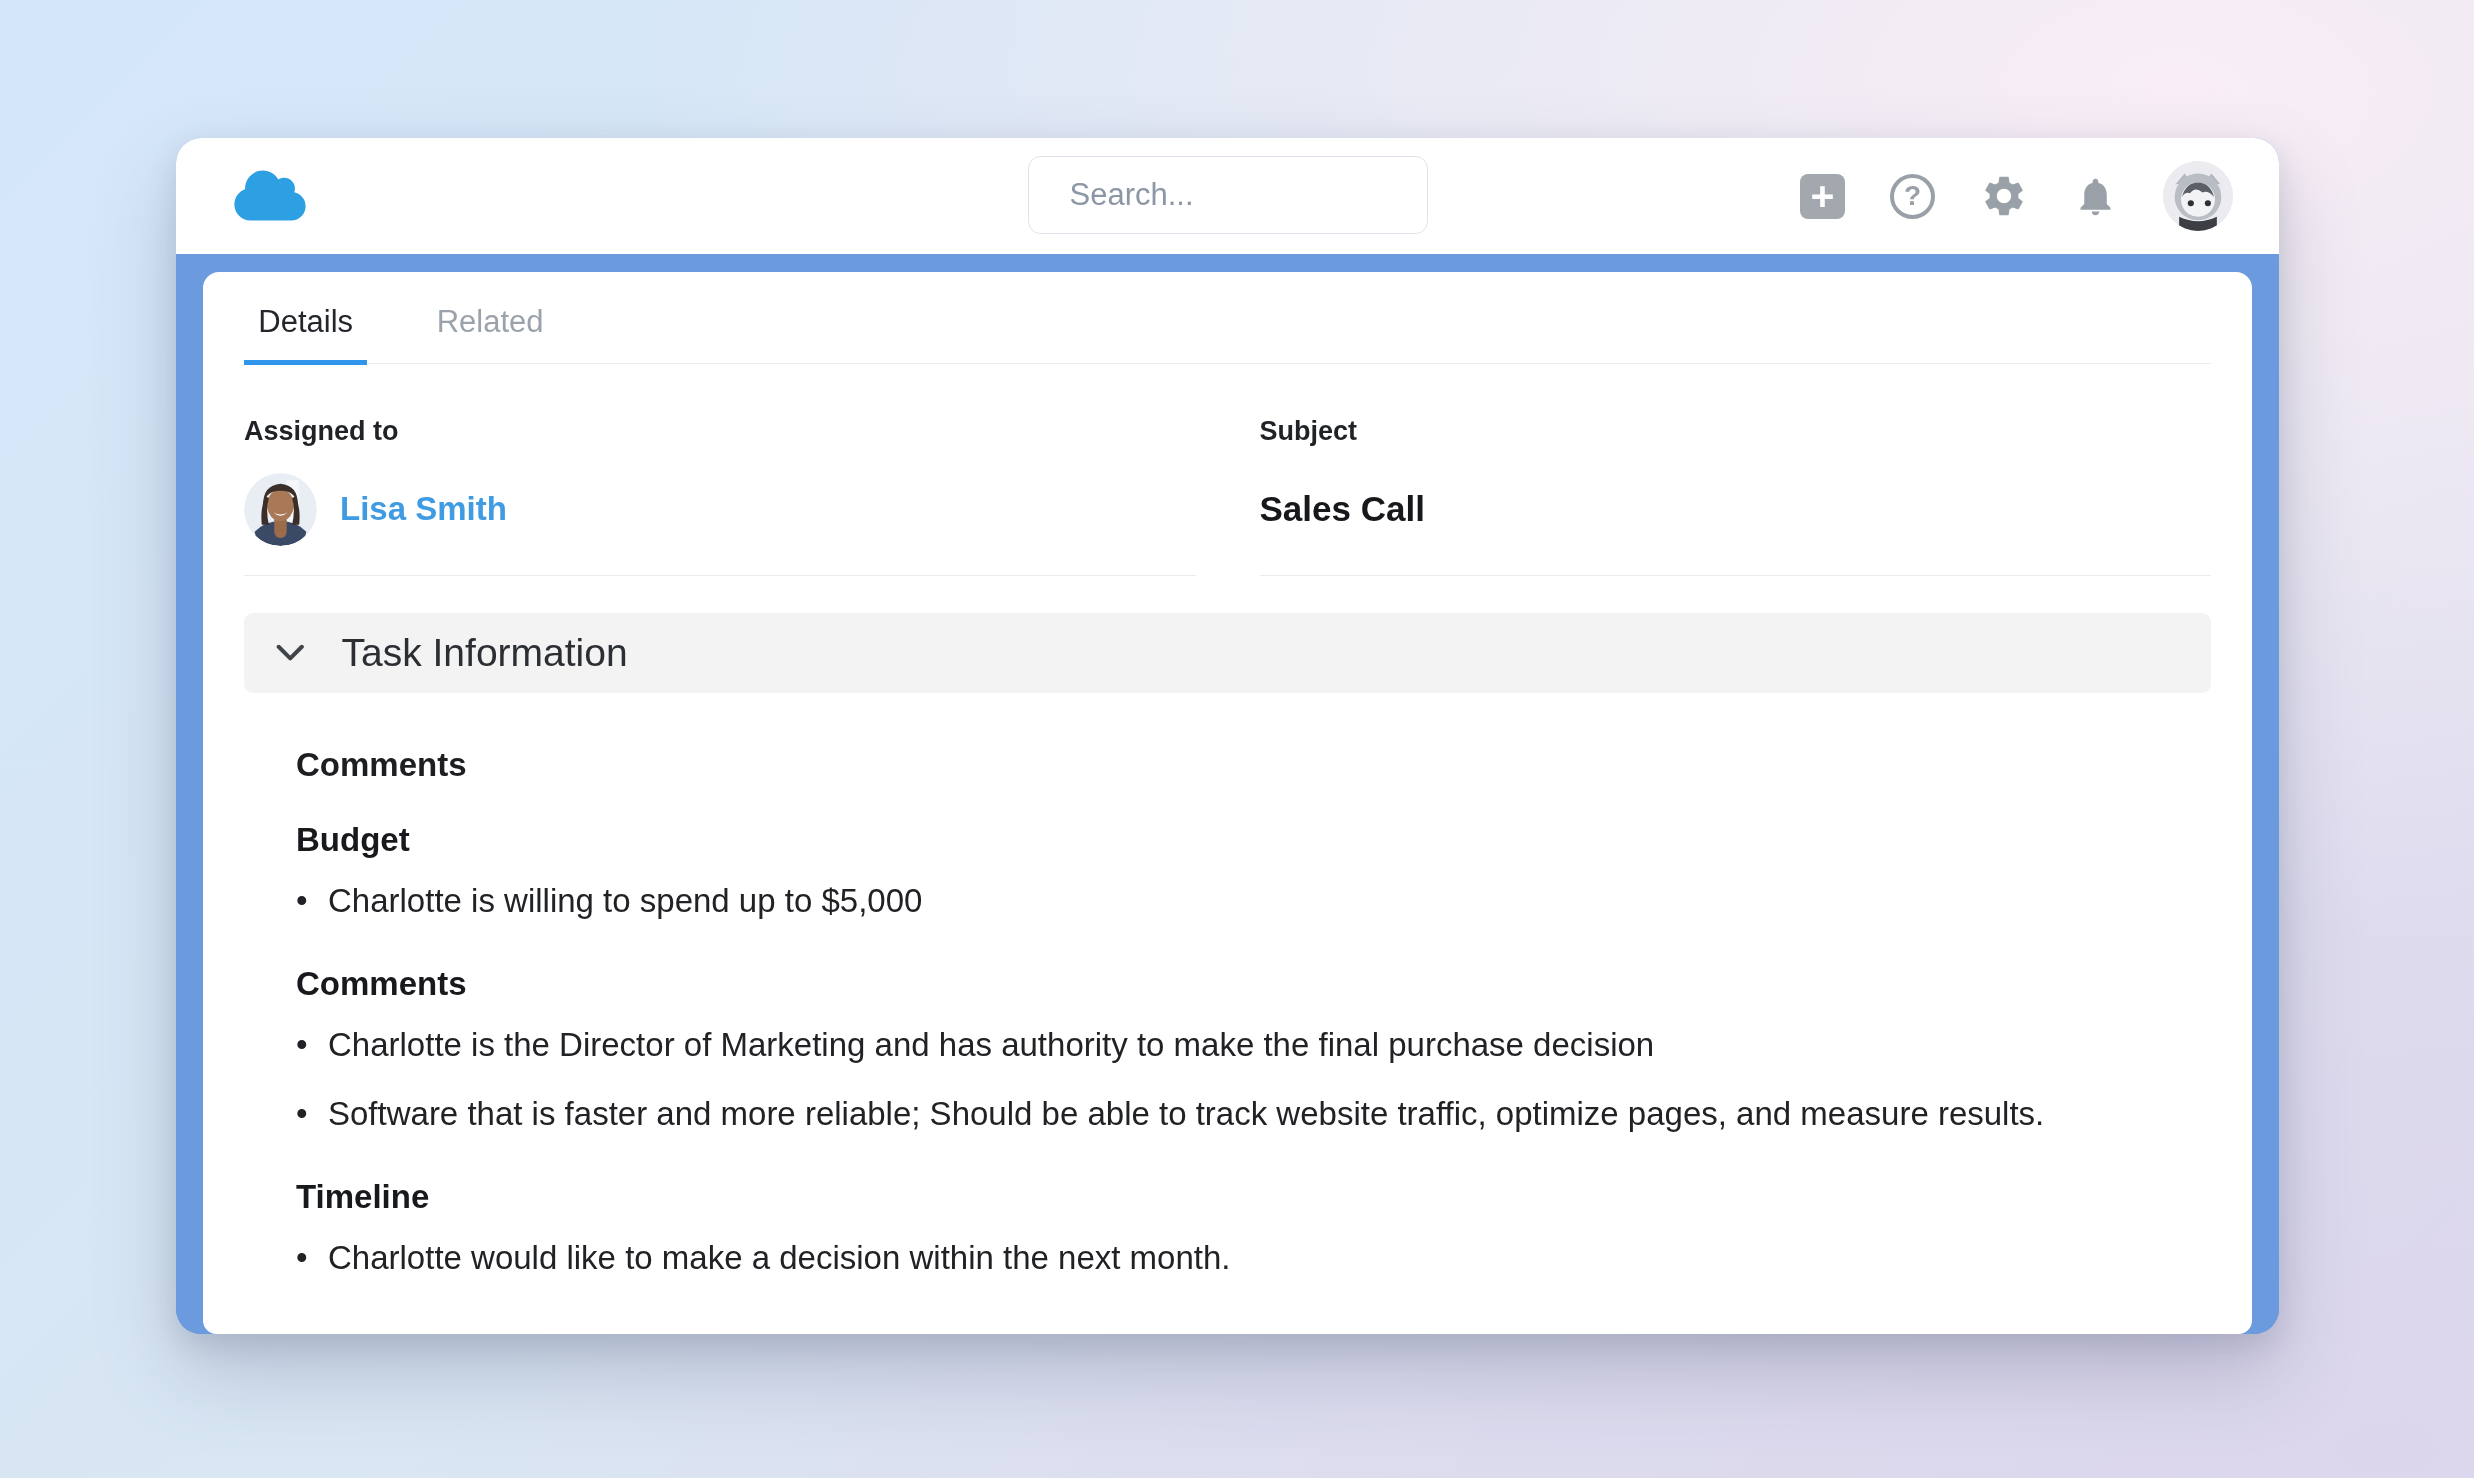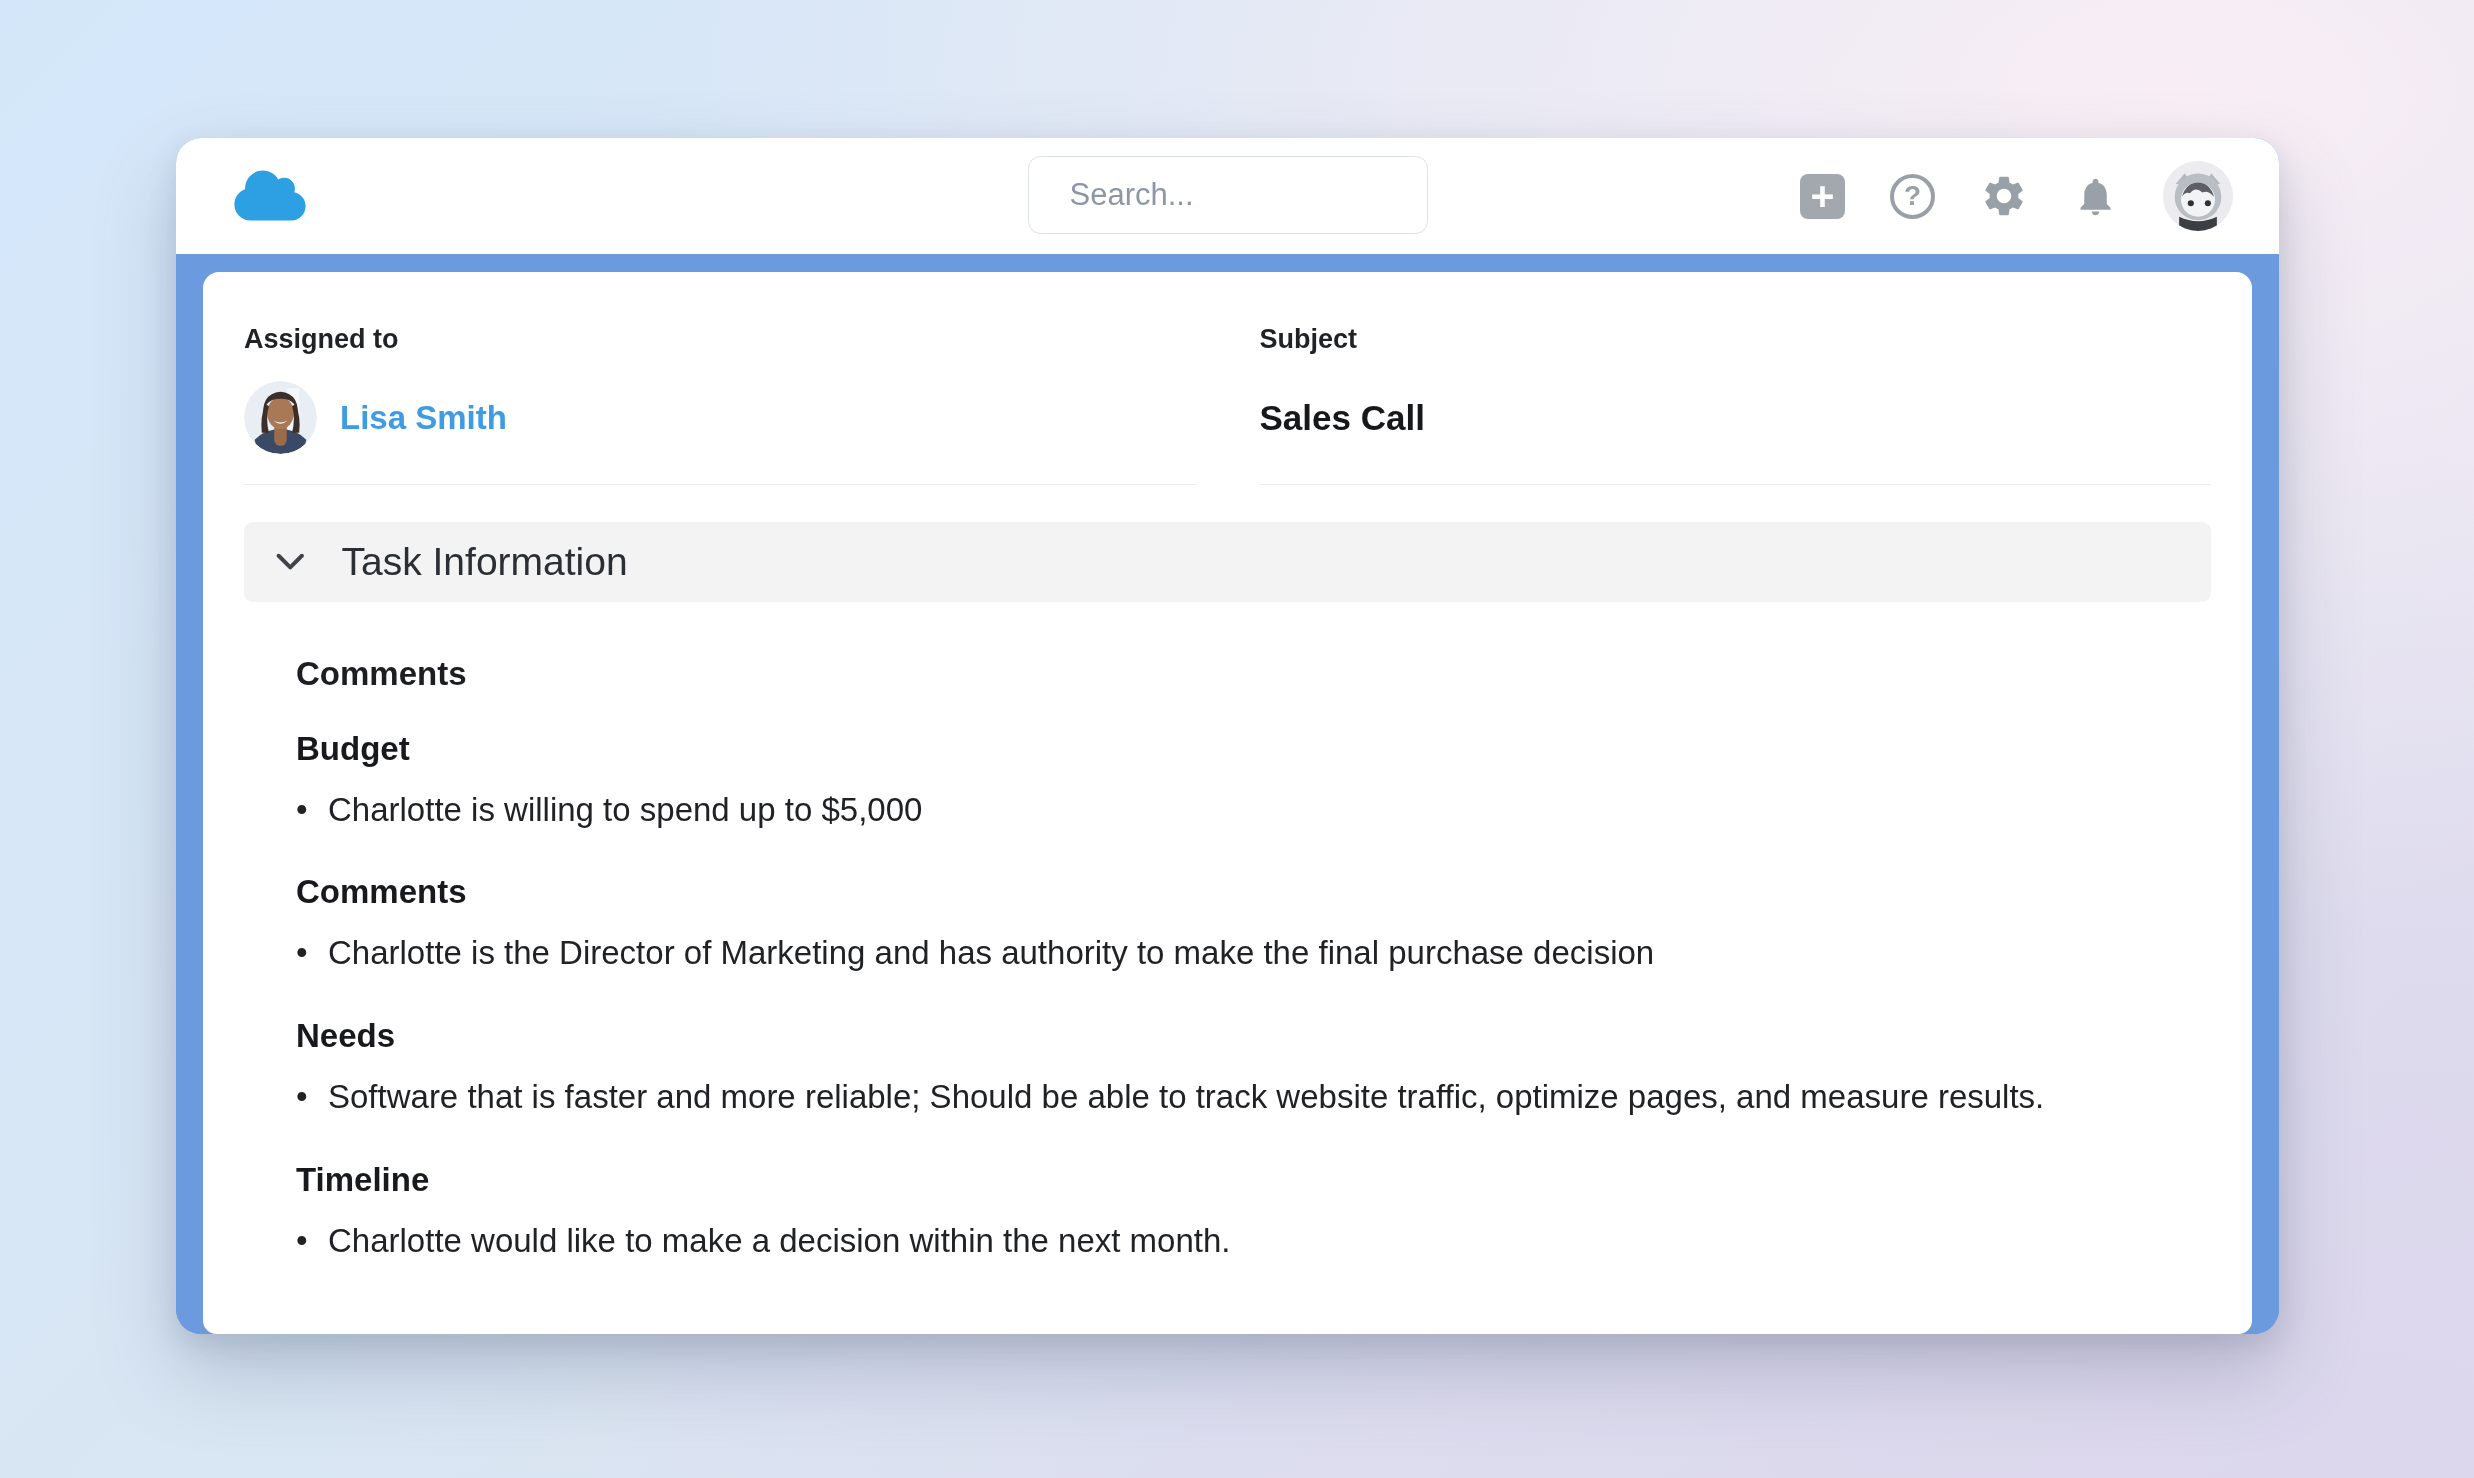--- a/index.html
+++ b/index.html
@@ -135,20 +135,24 @@
           <circle cx="50" cy="47" r="3.4" fill="#2e3134"></circle>
           <path d="M18 62 Q39 72 60 62 L60 78 L18 78 Z" fill="#3b3e43"></path>
         </svg>
       </div>
     </div>
   </div>
 
   <div class="frame">
     <div class="card">
 
+      <div class="tabs">
+        <div class="tab active">Details</div>
+        <div class="tab">Related</div>
+      </div>
 
       <div class="fields">
         <div class="field">
           <div class="field-label">Assigned to</div>
           <div class="field-value-row">
             <div class="avatar-photo">
               <svg width="73" height="73" viewBox="0 0 82 82">
                 <defs>
                   <clipPath id="ac">
                       <circle cx="41" cy="41" r="41"></circle>
@@ -203,21 +207,20 @@
     <div class="comment-heading">Comments</div>
     <div>
                 <div class="comment-bullet">
                   <span class="dot">•</span>
                   <span class="btxt">Charlotte is the Director of Marketing and has authority to make the final purchase decision</span>
                 </div>
               </div>
   </div>
 
   <div>
-    <div class="comment-heading">Needs</div>
     <div>
                 <div class="comment-bullet">
                   <span class="dot">•</span>
                   <span class="btxt">Software that is faster and more reliable; Should be able to track website traffic, optimize pages, and measure results.</span>
                 </div>
               </div>
   </div>
 
   <div>
     <div class="comment-heading">Timeline</div>

